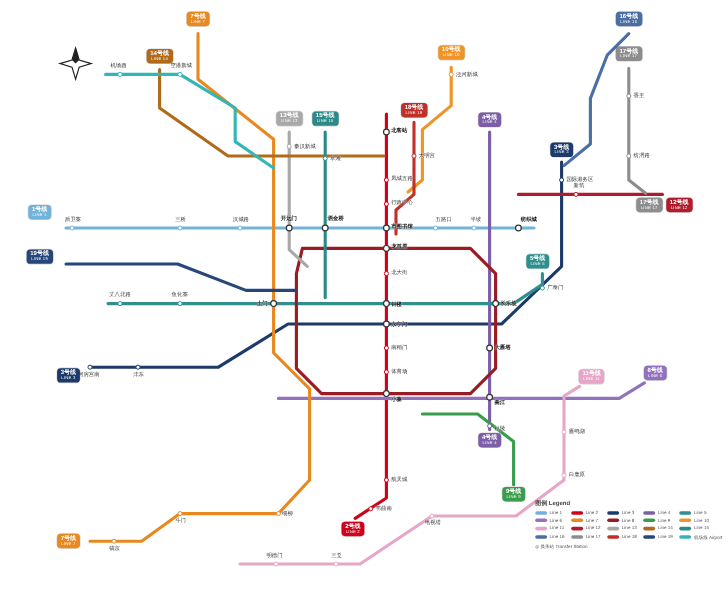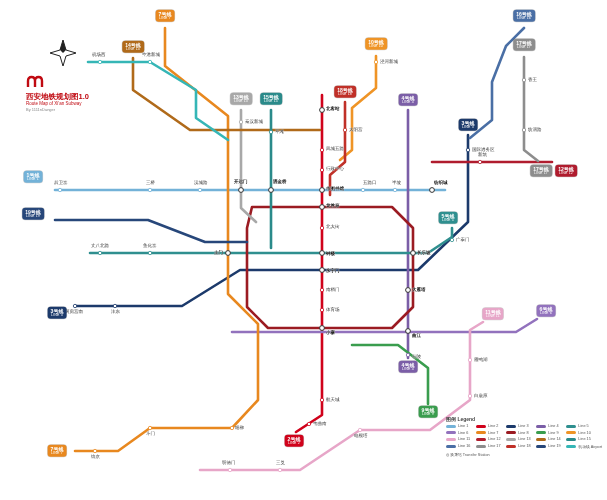--- a/index.html
+++ b/index.html
@@ -243,28 +243,20 @@
         <span class="cn">19号线</span>
         <span class="en">LINE 19</span>
       </div>
     </div>
 
   <svg id="compass" width="30" height="30" viewBox="0 0 30 30">
     <polygon points="15,2 18,12 28,15 18,18 15,28 12,18 2,15 12,12" fill="#ffffff" stroke="#222" stroke-width="1"></polygon>
     <polygon points="15,2 18,12 15,15 12,12" fill="#222"></polygon>
   </svg>
 
-  <div id="title-block">
-    <svg width="20" height="14" viewBox="0 0 20 14">
-      <path d="M2,13 V7 Q2,3 5.5,3 Q9,3 9,7 V13 M9,13 V7 Q9,3 12.5,3 Q16,3 16,7 V13" fill="none" stroke="#c00a12" stroke-width="2.4"></path>
-    </svg>
-    <div id="title-cn">西安地铁规划图1.0</div>
-    <div id="title-en">Route Map of Xi'an Subway</div>
-    <div id="title-credit">By 1111nDanger</div>
-  </div>
 
   <div id="legend-box">
     <div id="legend-header">图例 Legend</div>
     <div id="legend-grid">
         <div class="legend-item">
           <span class="sw" style="background: rgb(115, 178, 216);"></span>
           <span class="lb">Line 1</span>
         </div>
         <div class="legend-item">
           <span class="sw" style="background: rgb(208, 2, 27);"></span>

